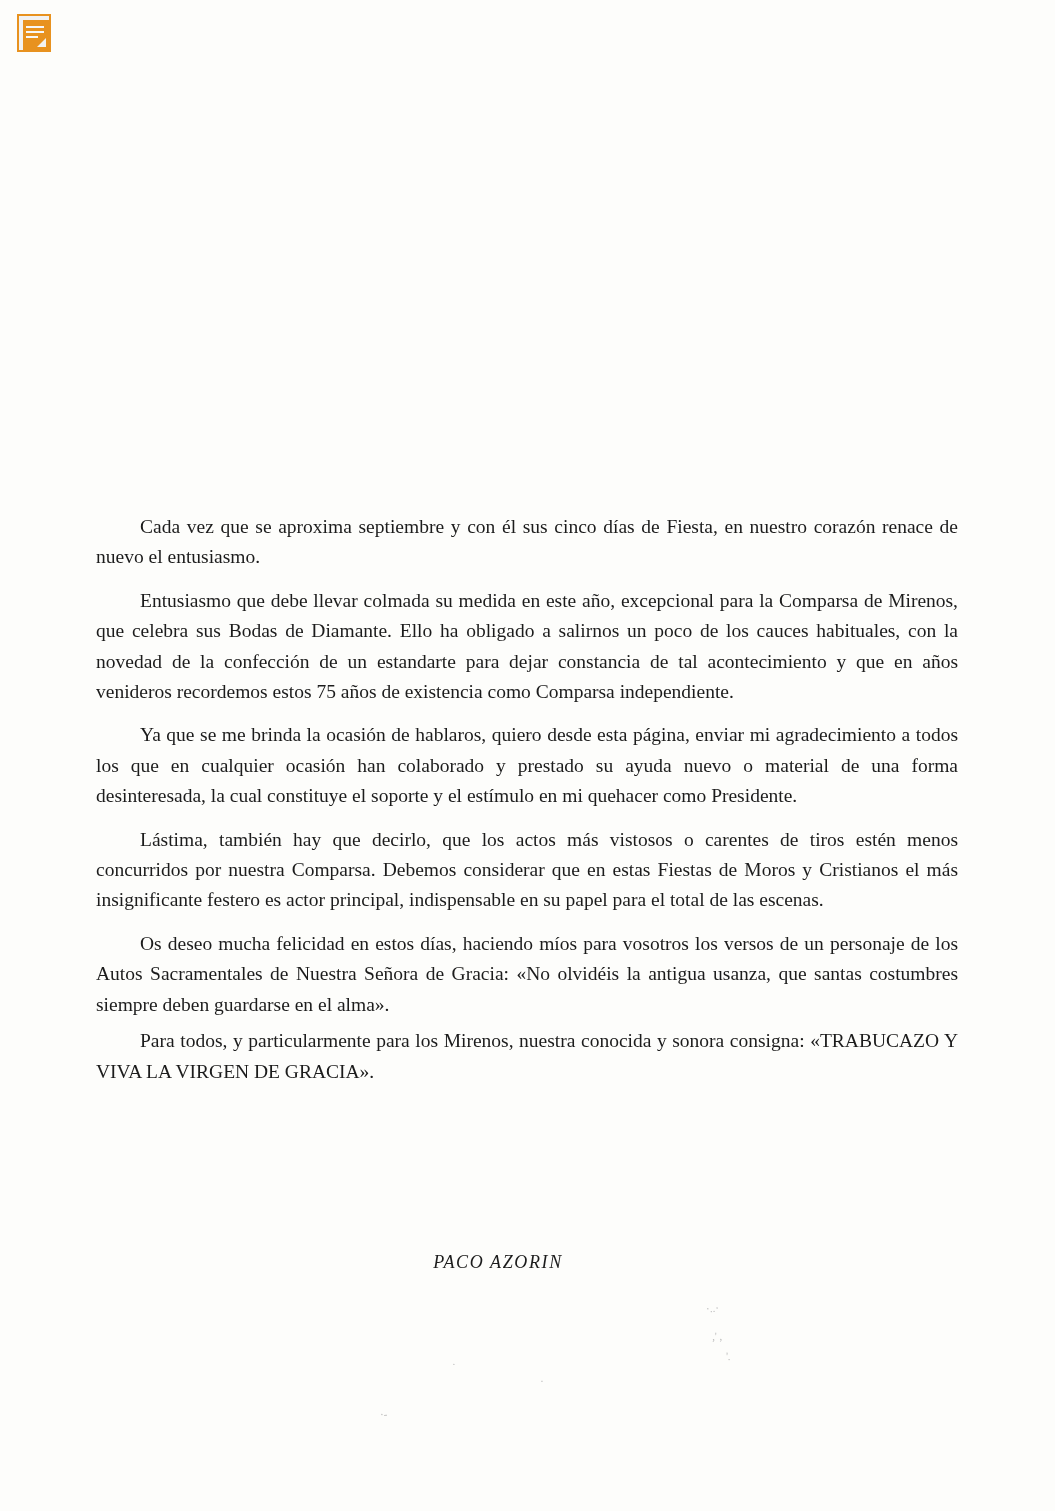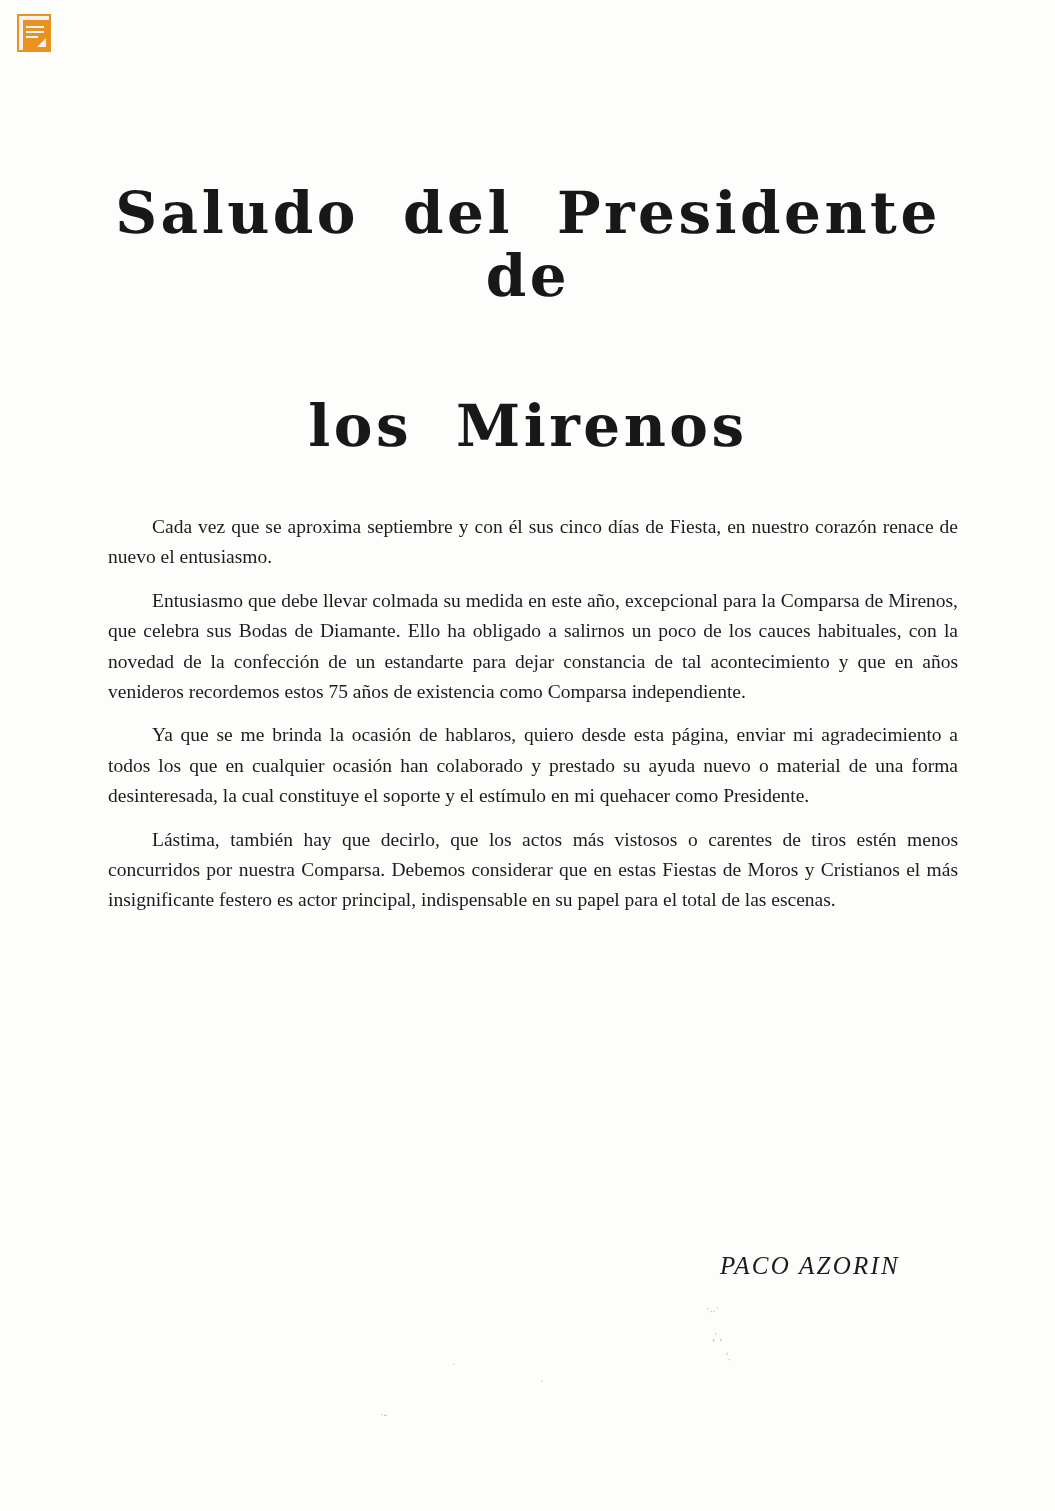--- a/index.html
+++ b/index.html
@@ -97,39 +97,39 @@
     top: 512px;
     width: 862px;
     font-family: "Liberation Serif", serif;
     font-size: 19.5px;
     line-height: 1.56;
     color: #1c1c1c;
     text-align: justify;
     text-justify: inter-word;
   }
   .body-text p {
-    margin: 0 0 13px 12px;
+    margin: 0 0 13px 0;
     text-indent: 44px;
   }
   .body-text p.tight {
     margin-bottom: 6px;
   }
   .body-text p:last-of-type {
     margin-bottom: 0;
   }
 
   .signature {
     position: absolute;
     left: 96px;
     top: 1252px;
     width: 862px;
-    text-align: right;
+    text-align: center;
     font-family: "Liberation Serif", serif;
     font-style: italic;
-    font-size: 25px;
+    font-size: 18px;
     letter-spacing: 0.09em;
     color: #1c1c1c;
     padding-right: 58px;
     box-sizing: border-box;
   }
 
   
   .smudge {
     position: absolute;
     color: #bdbdbd;
@@ -150,30 +150,28 @@
 <div class="page">
 
   <div class="doc-icon">
     <div class="sheet"></div>
     <div class="line l1"></div>
     <div class="line l2"></div>
     <div class="line l3"></div>
     <div class="fold"></div>
   </div>
 
-  <div class="headline">
-    <span class="line1">Saludo del Presidente de</span>
-    <span class="line2">los Mirenos</span>
-  </div>
 
   <div class="body-text">
     <p>Cada vez que se aproxima septiembre y con él sus cinco días de Fiesta, en nuestro corazón renace de nuevo el entusiasmo.</p>
     <p>Entusiasmo que debe llevar colmada su medida en este año, excepcional para la Comparsa de Mirenos, que celebra sus Bodas de Diamante. Ello ha obligado a salirnos un poco de los cauces habituales, con la novedad de la confección de un estandarte para dejar constancia de tal acontecimiento y que en años venideros recordemos estos 75 años de existencia como Comparsa independiente.</p>
     <p>Ya que se me brinda la ocasión de hablaros, quiero desde esta página, enviar mi agradecimiento a todos los que en cualquier ocasión han colaborado y prestado su ayuda nuevo o material de una forma desinteresada, la cual constituye el soporte y el estímulo en mi quehacer como Presidente.</p>
     <p>Lástima, también hay que decirlo, que los actos más vistosos o carentes de tiros estén menos concurridos por nuestra Comparsa. Debemos considerar que en estas Fiestas de Moros y Cristianos el más insignificante festero es actor principal, indispensable en su papel para el total de las escenas.</p>
+    <p class="tight">Os deseo mucha felicidad en estos días, haciendo míos para vosotros los versos de un personaje de los Autos Sacramentales de Nuestra Señora de Gracia: «No olvidéis la antigua usanza, que santas costumbres siempre deben guardarse en el alma».</p>
+    <p>Para todos, y particularmente para los Mirenos, nuestra conocida y sonora consigna: «TRABUCAZO Y VIVA LA VIRGEN DE GRACIA».</p>
   </div>
 
   <div class="signature">PACO AZORIN</div>
 
   <div class="smudge s1">·..·</div>
   <div class="smudge s2">,' ,</div>
   <div class="smudge s3">'.</div>
   <div class="smudge s4">·</div>
   <div class="smudge s5">·</div>
   <div class="smudge s6">·-</div>

